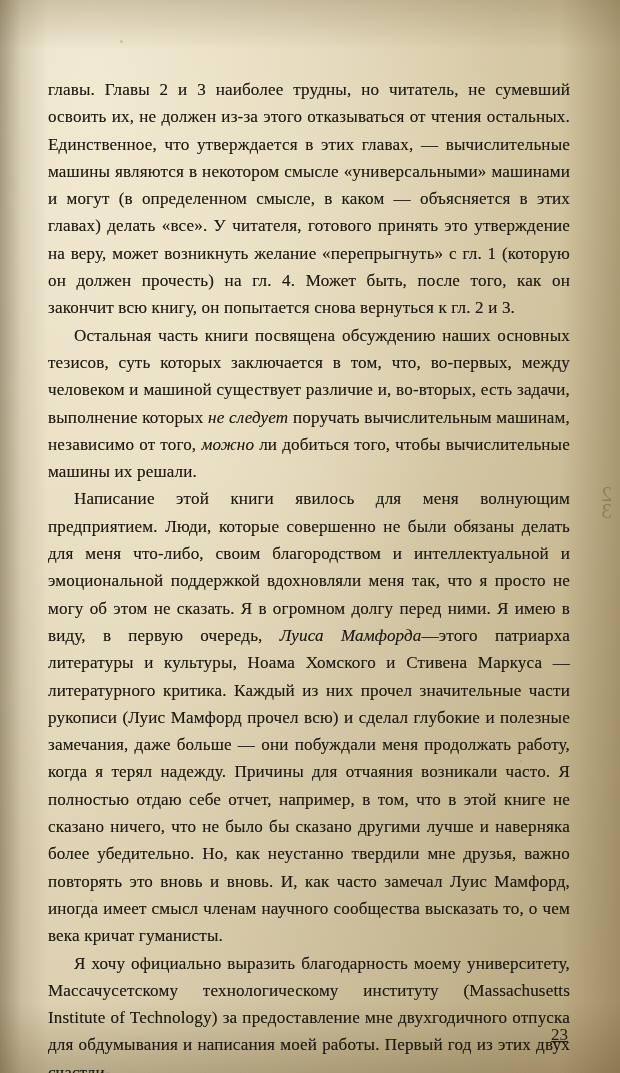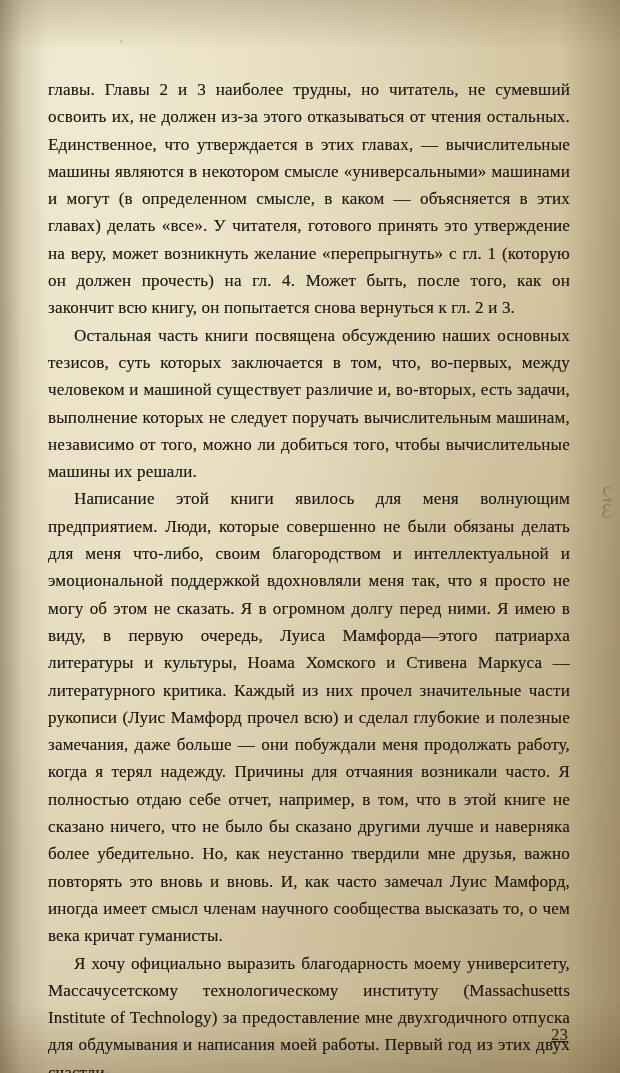--- a/index.html
+++ b/index.html
@@ -86,21 +86,21 @@
     text-justify: inter-word;
     letter-spacing: 0.15px;
     text-shadow: 0 0 0.6px rgba(30,22,8,0.45);
   }
   .para {
     margin: 0 0 0 0;
     text-indent: 26px;
     hyphens: manual;
   }
   .para.no-indent { text-indent: 0; margin-top: 18px; }
-  .ital { }
+  .ital { font-style: italic; }
   .lat { font-family: "Liberation Serif", serif; }
   .page-number {
     position: absolute;
     right: 52px;
     bottom: 28px;
     font-size: 17px;
     color: #221e16;
     font-family: "Liberation Serif", serif;
     text-decoration: underline;
   }

